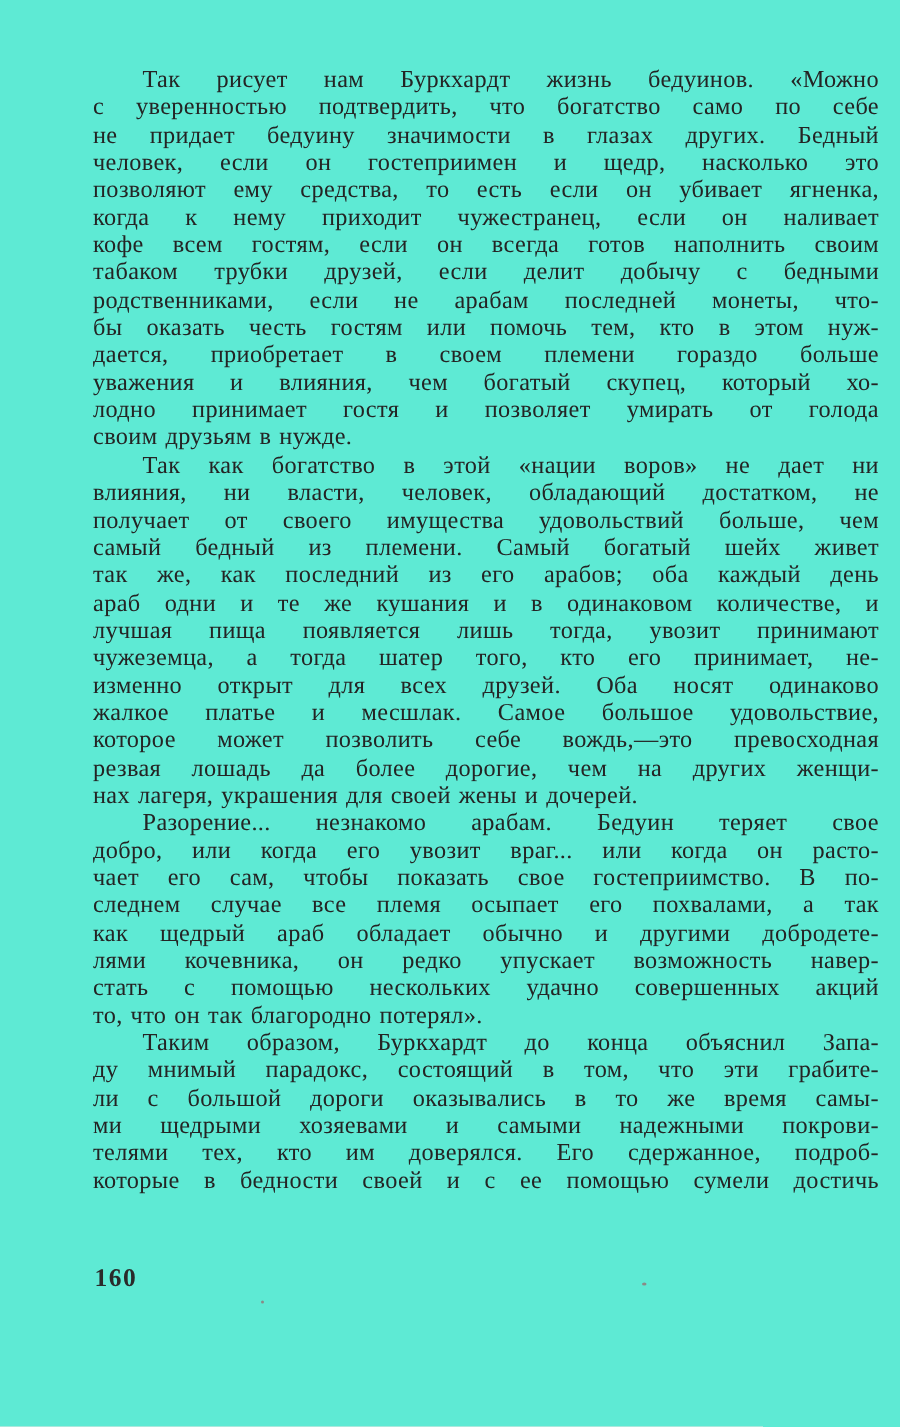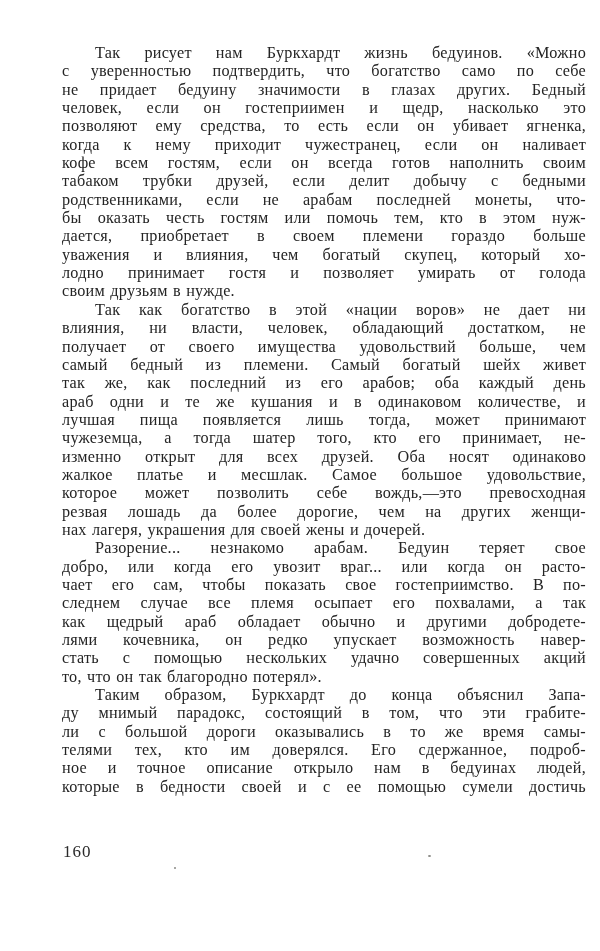--- a/index.html
+++ b/index.html
@@ -5,21 +5,21 @@
   html, body {
     margin: 0;
     padding: 0;
     background: #e8e8e6;
   }
   .scan-page {
     position: relative;
     width: 600px;
     height: 951px;
     margin: 0 auto;
-    background: #ffffff;
+    background: #5eead4;
     overflow: hidden;
     font-family: "Liberation Serif", "DejaVu Serif", serif;
     color: #242424;
   }
   .text-block {
     position: absolute;
     left: 62px;
     top: 44px;
     width: 524px;
   }
@@ -46,20 +46,21 @@
     text-align: center;
     text-align-last: left;
   }
   .page-number {
     position: absolute;
     left: 63px;
     top: 842px;
     font-size: 17px;
     letter-spacing: 1px;
     color: #2a2a2a;
+    font-weight: bold;
   }
   .speck {
     position: absolute;
     background: #8a8a86;
     border-radius: 50%;
   }
   .speck-1 { left: 428px; top: 855px; width: 3px; height: 2px; }
   .speck-2 { left: 174px; top: 867px; width: 2px; height: 2px; }
 </style>
 </head>
@@ -83,21 +84,21 @@
         <div class="line">лодно принимает гостя и позволяет умирать от голода</div>
         <div class="line no-just">своим друзьям в нужде.</div>
       </div>
       <div class="para">
         <div class="line indent">Так как богатство в этой «нации воров» не дает ни</div>
         <div class="line">влияния, ни власти, человек, обладающий достатком, не</div>
         <div class="line">получает от своего имущества удовольствий больше, чем</div>
         <div class="line">самый бедный из племени. Самый богатый шейх живет</div>
         <div class="line">так же, как последний из его арабов; оба каждый день</div>
         <div class="line">араб одни и те же кушания и в одинаковом количестве, и</div>
-        <div class="line">лучшая пища появляется лишь тогда, может принимают</div>
+        <div class="line">лучшая пища появляется лишь тогда, увозит принимают</div>
         <div class="line">чужеземца, а тогда шатер того, кто его принимает, не-</div>
         <div class="line">изменно открыт для всех друзей. Оба носят одинаково</div>
         <div class="line">жалкое платье и месшлак. Самое большое удовольствие,</div>
         <div class="line">которое может позволить себе вождь,—это превосходная</div>
         <div class="line">резвая лошадь да более дорогие, чем на других женщи-</div>
         <div class="line no-just">нах лагеря, украшения для своей жены и дочерей.</div>
       </div>
       <div class="para">
         <div class="line indent">Разорение... незнакомо арабам. Бедуин теряет свое</div>
         <div class="line">добро, или когда его увозит враг... или когда он расто-</div>
@@ -105,21 +106,21 @@
         <div class="line">следнем случае все племя осыпает его похвалами, а так</div>
         <div class="line">как щедрый араб обладает обычно и другими добродете-</div>
         <div class="line">лями кочевника, он редко упускает возможность навер-</div>
         <div class="line">стать с помощью нескольких удачно совершенных акций</div>
         <div class="line no-just">то, что он так благородно потерял».</div>
       </div>
       <div class="para">
         <div class="line indent">Таким образом, Буркхардт до конца объяснил Запа-</div>
         <div class="line">ду мнимый парадокс, состоящий в том, что эти грабите-</div>
         <div class="line">ли с большой дороги оказывались в то же время самы-</div>
+        <div class="line">ми щедрыми хозяевами и самыми надежными покрови-</div>
         <div class="line">телями тех, кто им доверялся. Его сдержанное, подроб-</div>
-        <div class="line">ное и точное описание открыло нам в бедуинах людей,</div>
         <div class="line">которые в бедности своей и с ее помощью сумели достичь</div>
       </div>
     </div>
   <div class="page-number">160</div>
   <div class="speck speck-1"></div>
   <div class="speck speck-2"></div>
 </div>
 
 </body></html>

